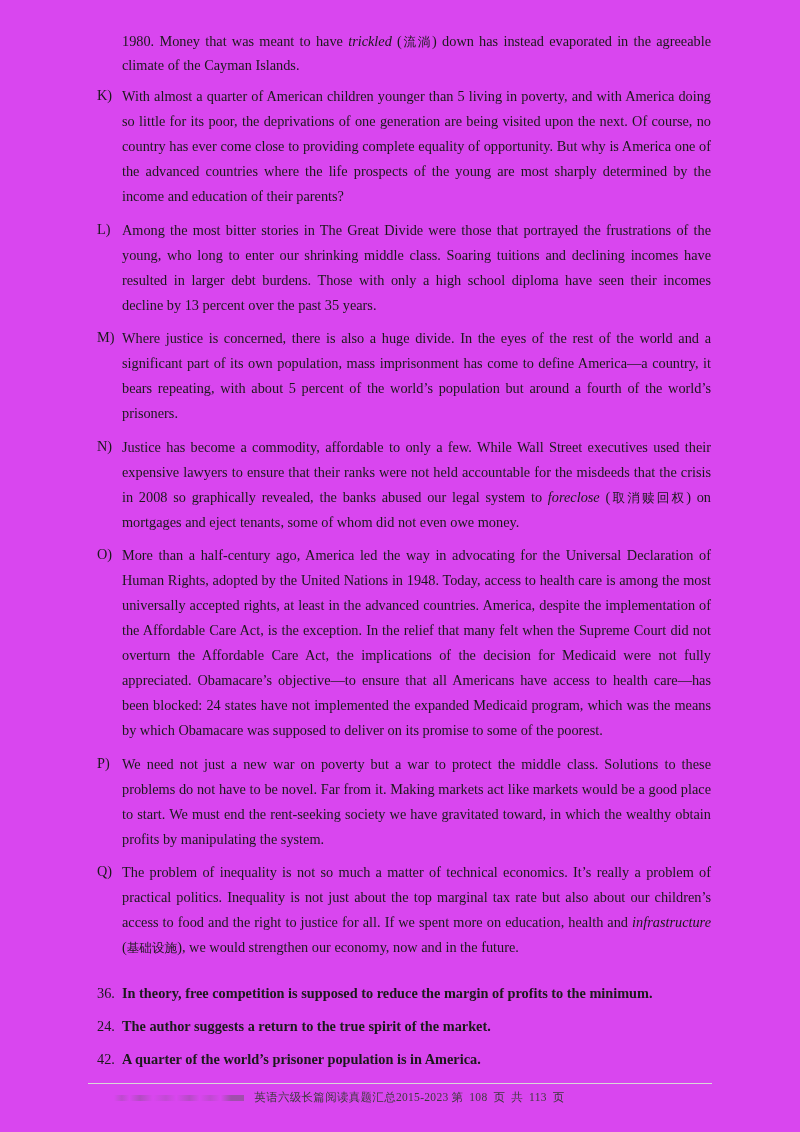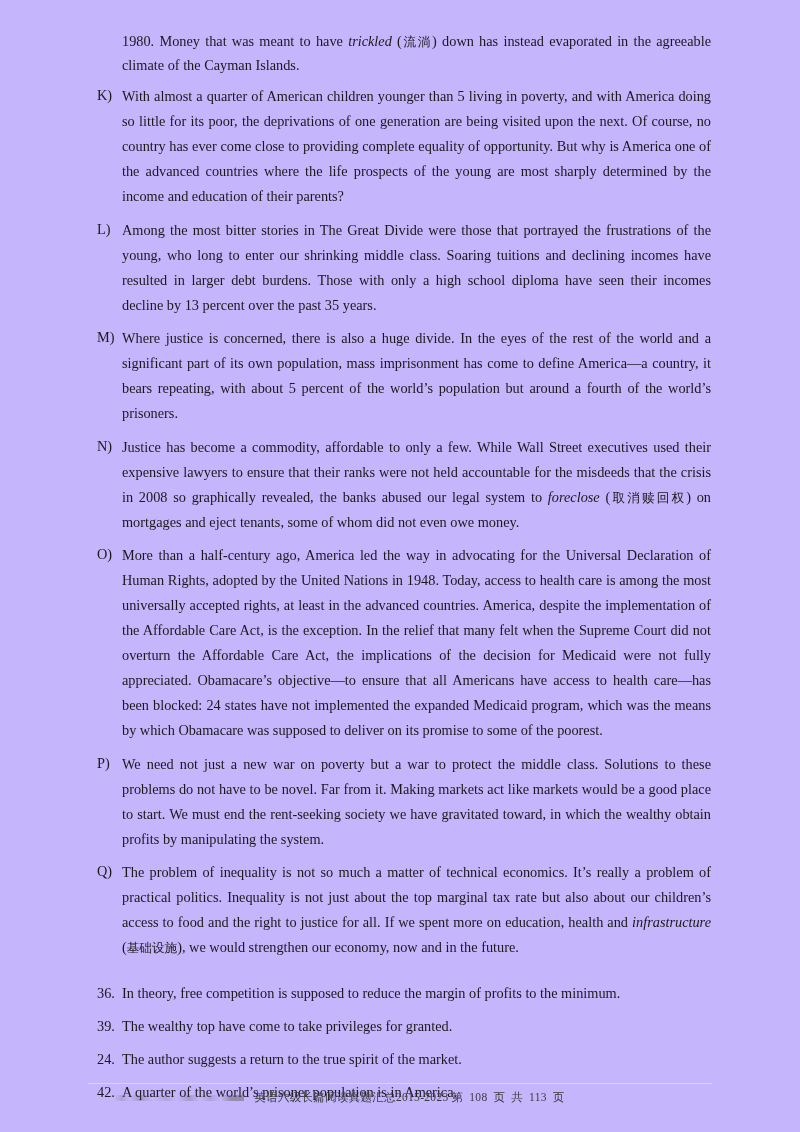--- a/index.html
+++ b/index.html
@@ -4,21 +4,21 @@
 <style>
   html, body {
     margin: 0;
     padding: 0;
     background: #ffffff;
   }
   .page {
     position: relative;
     width: 800px;
     height: 1132px;
-    background: #c4b5fd;
+    background: #d946ef;
     margin: 0 auto;
     overflow: hidden;
     font-family: "Liberation Serif", "DejaVu Serif", serif;
     color: #1a1a1a;
   }
   .content {
     position: absolute;
     left: 97px;
     top: 30px;
     width: 614px;
@@ -75,21 +75,21 @@
     white-space: nowrap;
   }
   .q-text {
     flex: 1 1 auto;
     font-size: 14.3px;
     line-height: 22.5px;
     text-align: justify;
     text-justify: inter-word;
     hyphens: none;
   }
-  .q-text.nojust { text-align: left; }
+  .q-text.nojust { text-align: left; font-weight: bold; }
 
   i, .ital { font-style: italic; }
   .cn {
     font-family: "DejaVu Sans", sans-serif;
     font-style: normal;
     font-size: 12.6px;
   }
 
   
   .footer-rule {
@@ -181,24 +181,20 @@
 
     <div class="q-block">
 
       <div class="q-item">
         <div class="q-num">36.</div>
         <div class="q-text nojust">In theory, free competition is supposed to reduce the margin of profits to the minimum.</div>
       </div>
 
 
 
-      <div class="q-item">
-        <div class="q-num">39.</div>
-        <div class="q-text nojust">The wealthy top have come to take privileges for granted.</div>
-      </div>
 
 
       <div class="q-item">
         <div class="q-num">24.</div>
         <div class="q-text nojust">The author suggests a return to the true spirit of the market.</div>
       </div>
 
       <div class="q-item">
         <div class="q-num">42.</div>
         <div class="q-text nojust">A quarter of the world’s prisoner population is in America.</div>

